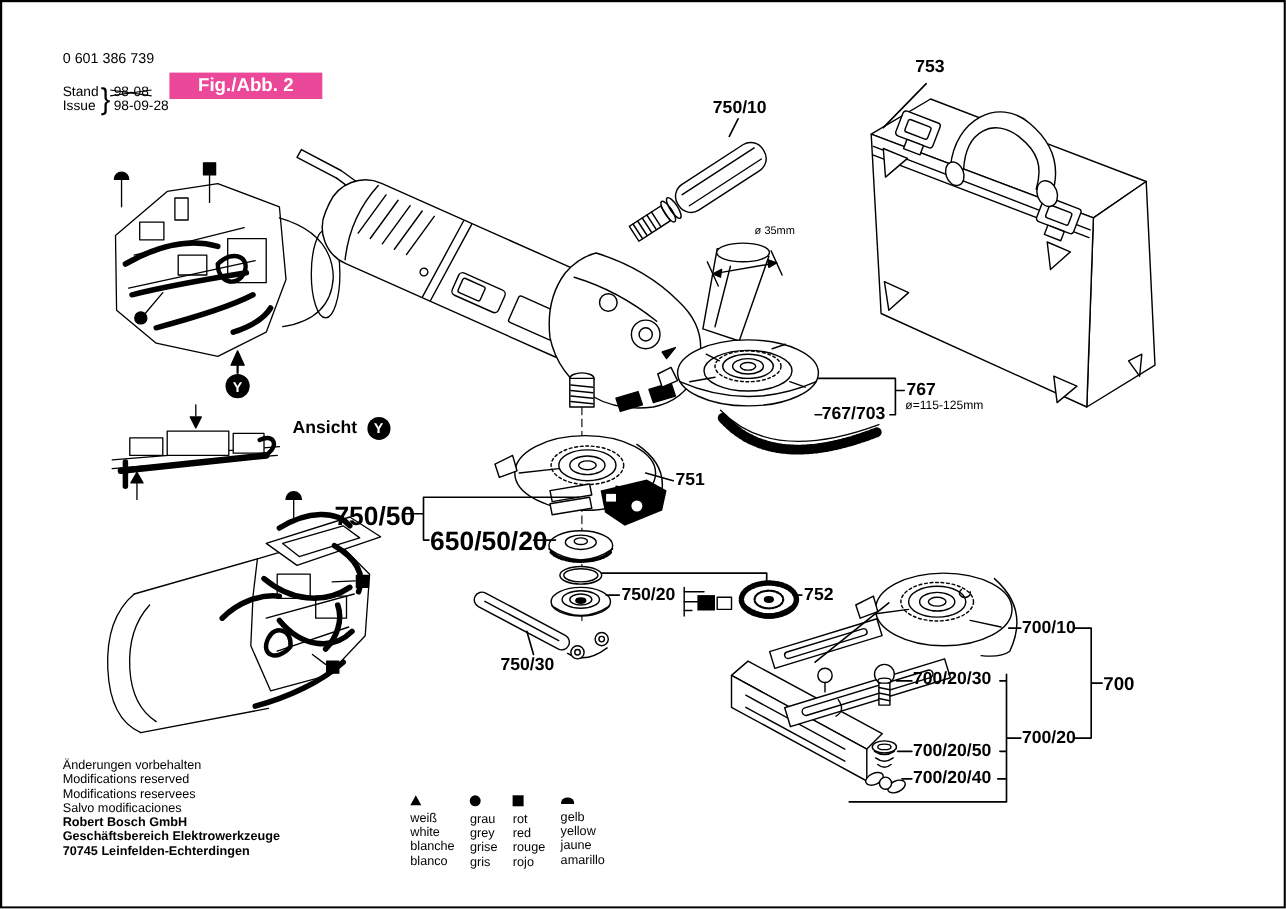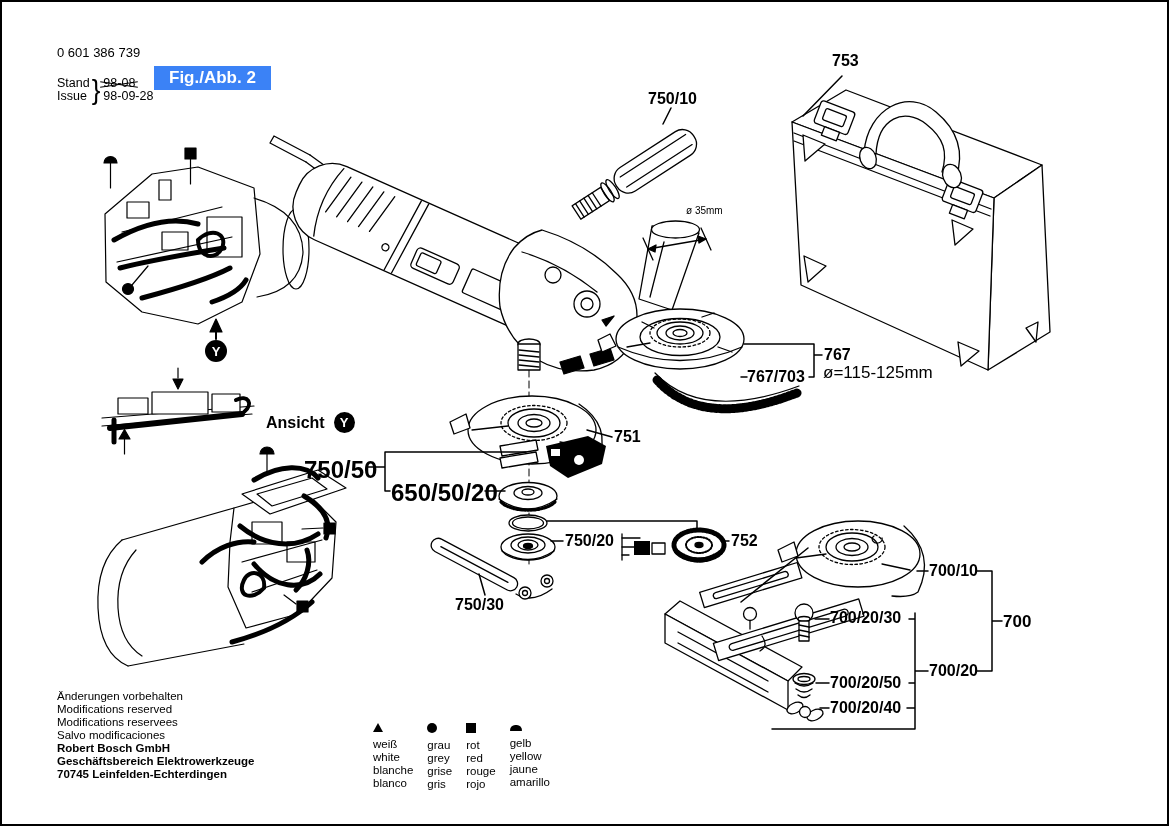--- a/index.html
+++ b/index.html
@@ -7,32 +7,32 @@
     position:relative;width:1169px;height:826px;background:#fff;
     font-family:"Liberation Sans",sans-serif;color:#000;overflow:hidden;
     border:2px solid #000;box-sizing:border-box;
   }
   .art{position:absolute;left:0;top:0;}
   
   .co{position:absolute;font-weight:700;font-size:16px;white-space:nowrap;line-height:1;}
   .co.lg{font-size:24px;}
   .co.md{font-size:17px;}
   .dim{position:absolute;font-weight:400;font-size:10px;white-space:nowrap;line-height:1;}
-  .dim.sm{font-size:17px;}
+  .dim.sm{font-size:11px;}
   
   .hdr{position:absolute;left:55px;top:44px;font-size:13px;line-height:14px;}
   .si{display:flex;align-items:center;font-size:12.5px;line-height:13px;margin-top:17px;}
   .si-brace{font-size:26px;font-weight:400;margin:0 3px 0 2px;transform:scaleY(1.05);}
   .strike-x{position:relative;display:inline-block;}
   .strike-x::before,.strike-x::after{content:"";position:absolute;left:-3px;right:-3px;top:50%;height:1.4px;background:#000;}
   .strike-x::before{transform:rotate(8deg);}
   .strike-x::after{transform:rotate(-8deg);}
-  .fig{position:absolute;left:152px;top:64px;background:#3b82f6;color:#fff;font-weight:700;font-size:17px;padding:3px 15px 4px;line-height:1;}
+  .fig{position:absolute;left:152px;top:64px;background:#ec4899;color:#fff;font-weight:700;font-size:17px;padding:3px 26px 4px;line-height:1;}
   
-  .ansicht{position:absolute;left:264px;top:410px;display:flex;align-items:center;gap:9px;font-weight:700;font-size:16px;justify-content:center;}
+  .ansicht{position:absolute;left:264px;top:377px;display:flex;align-items:center;gap:9px;font-weight:700;font-size:16px;justify-content:center;}
   .ybadge{width:21px;height:21px;border-radius:50%;background:#000;color:#fff;font-size:13px;font-weight:700;display:flex;align-items:center;justify-content:center;}
   
   .footer{position:absolute;left:55px;top:688px;font-size:11.5px;line-height:13px;}
   .footer .b{font-weight:700;}
   
   .legend{position:absolute;left:371px;top:719px;display:flex;gap:14px;font-size:11.5px;line-height:13px;}
   .leg-item{display:flex;gap:6px;flex-direction:column;}
   .leg-sym{flex:none;margin-top:2px;}
   .sym-tri{width:0;height:0;border-left:5px solid transparent;border-right:5px solid transparent;border-bottom:9px solid #000;}
   .sym-cir{width:10px;height:10px;border-radius:50%;background:#000;}

